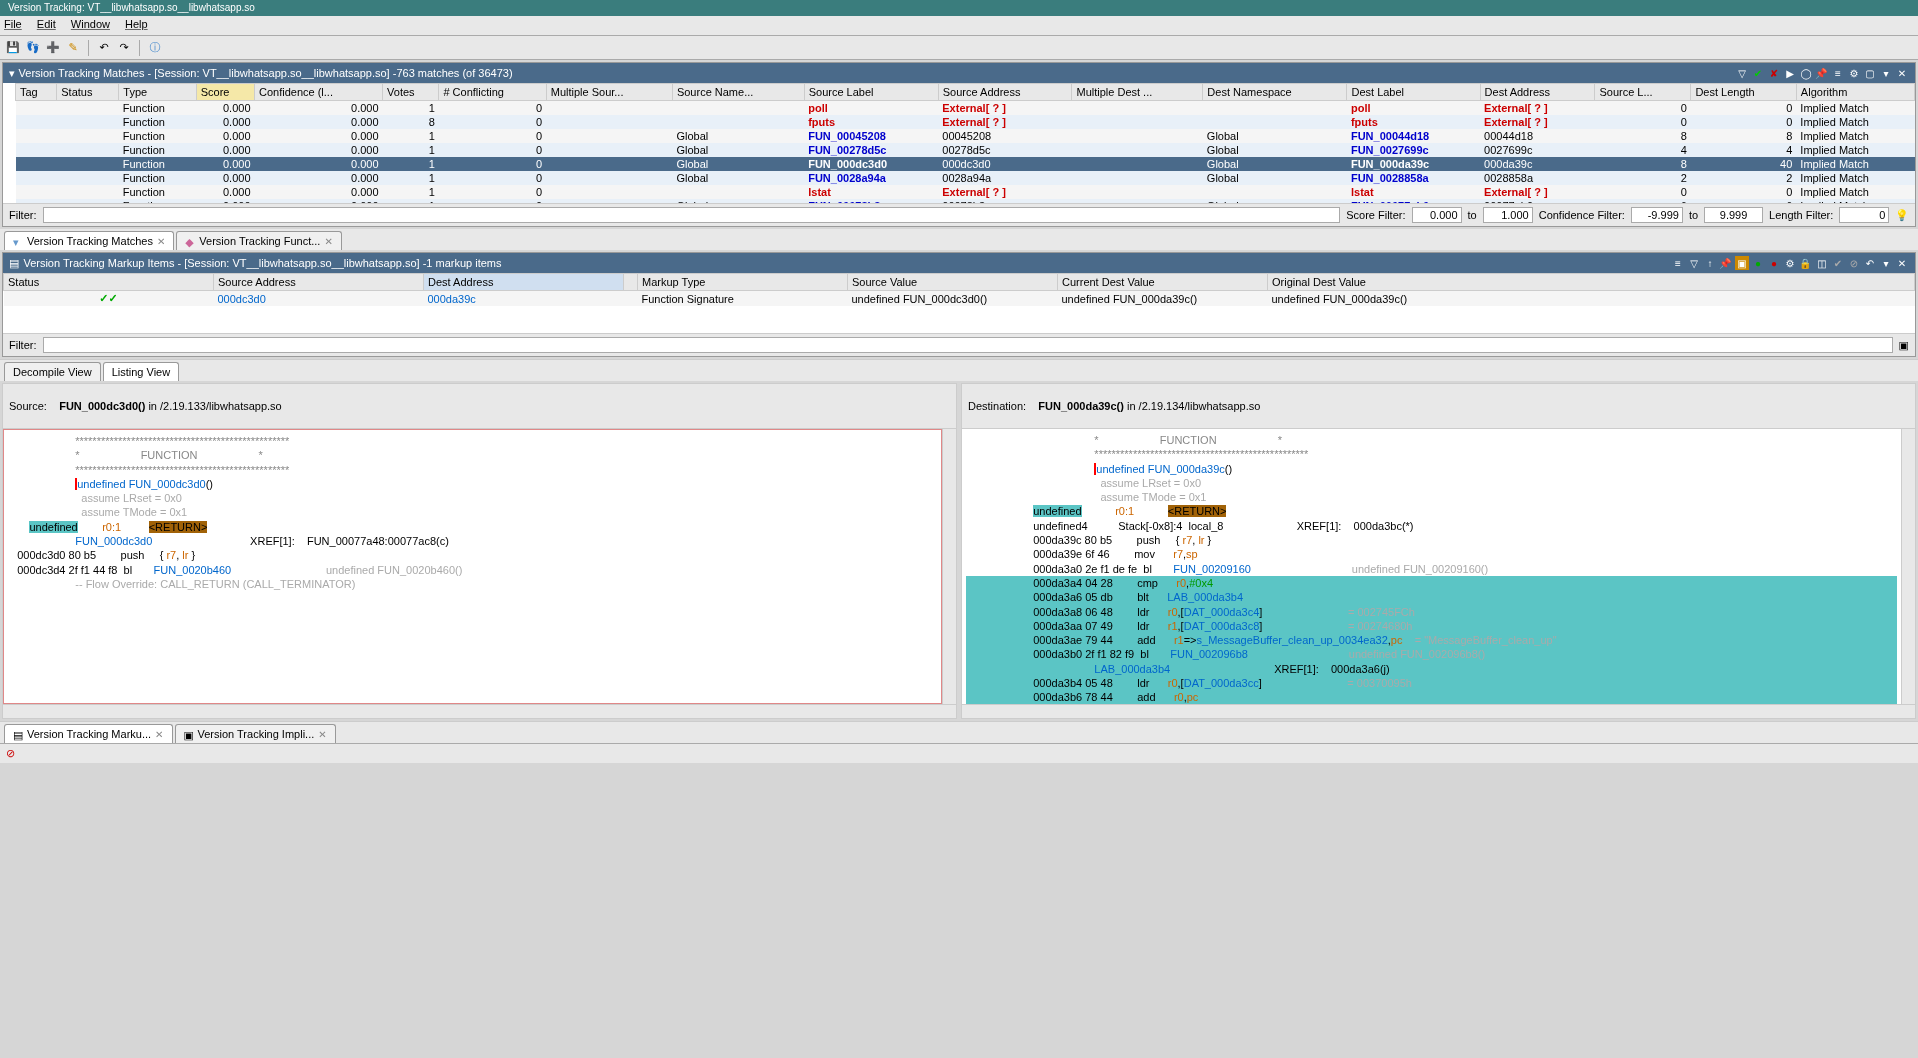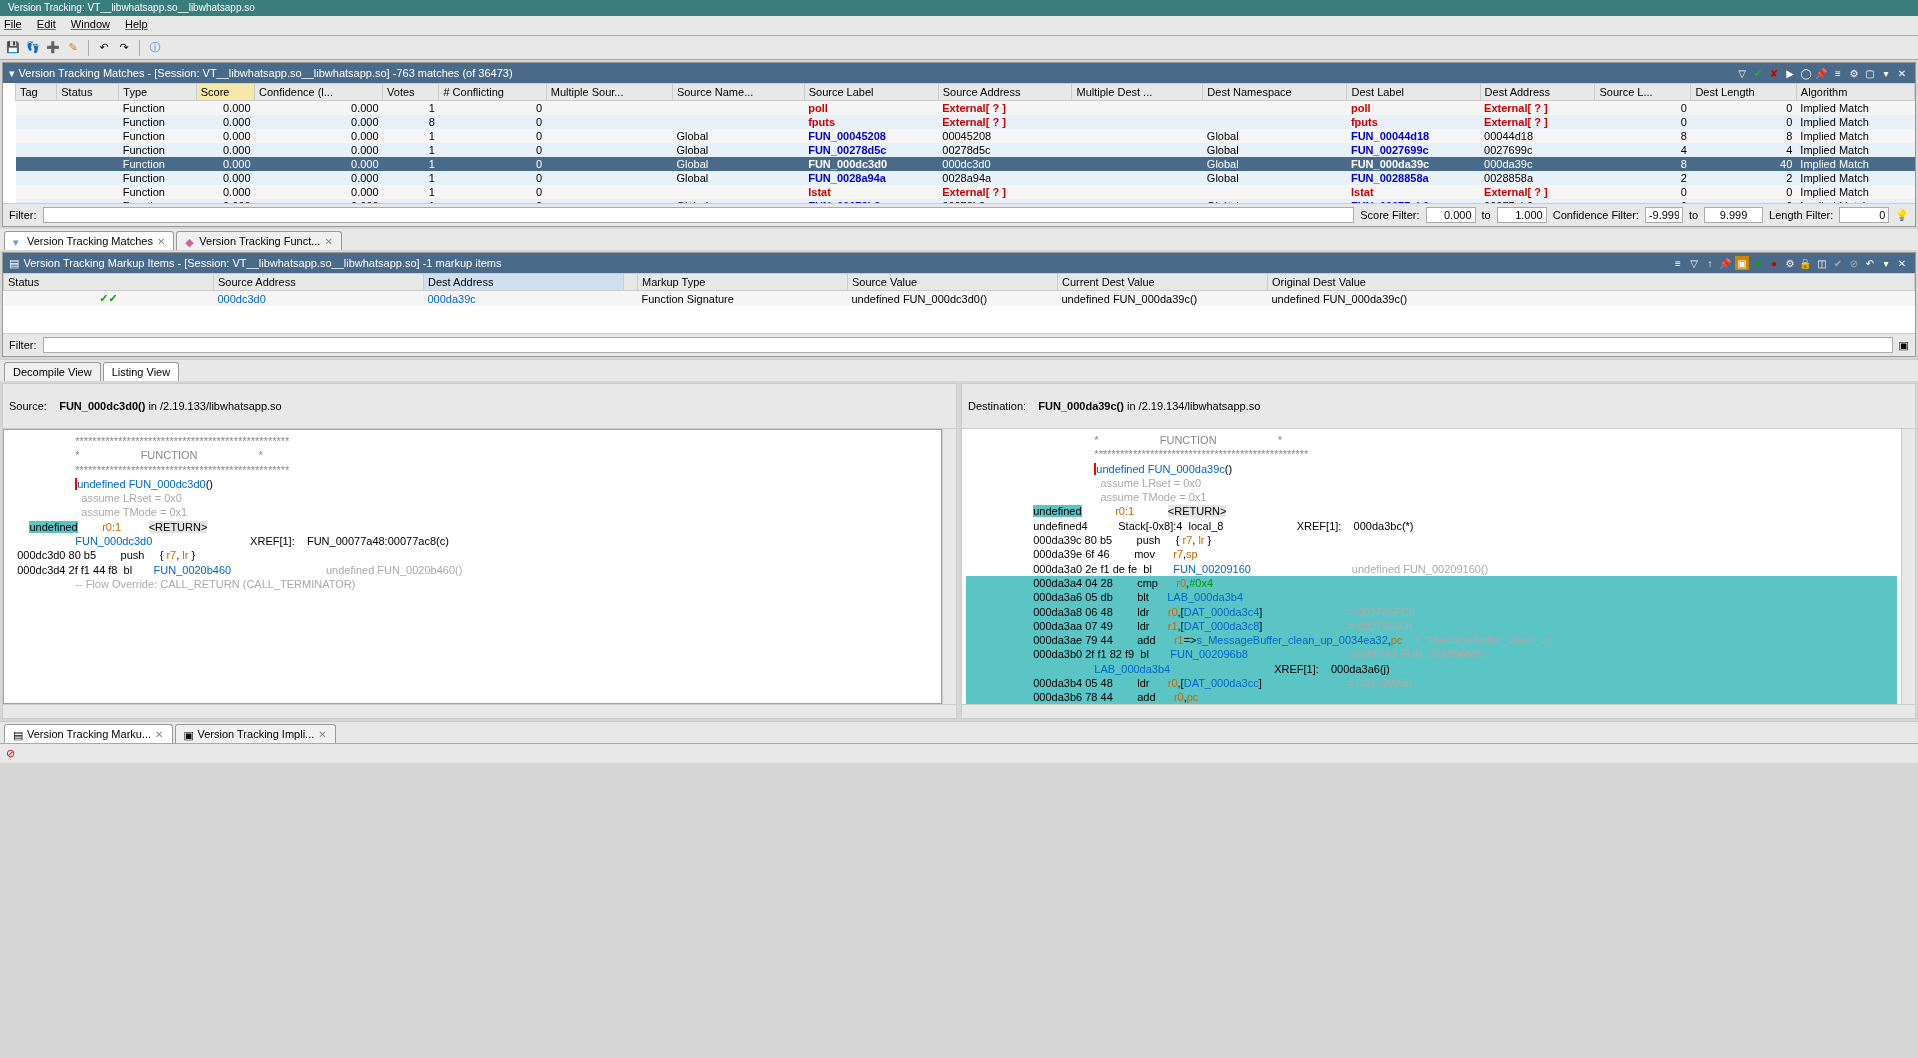--- a/index.html
+++ b/index.html
@@ -40,21 +40,21 @@
 .listing-header { background: #e8e8e8; padding: 16px 6px; font-size: 11px; border-bottom: 1px solid #ccc; }
 .listing-body { flex: 1; overflow: auto; font-family: 'Courier New', monospace; font-size: 11px; padding: 4px; line-height: 1.3; }
 .listing-body.source-sel { border: 1px solid #e08888; }
 .code-line { white-space: pre; }
 .c-comment { color: #888; }
 .c-blue { color: #0066cc; }
 .c-green { color: #009900; }
 .c-orange { color: #cc6600; }
 .c-grey { color: #aaa; }
 .hl-teal { background: #5bc5c5; }
-.hl-return { background: #e5e5e5; }
+.hl-return { background: #a16207; }
 .bottom-tabs { background: #e8e8e8; padding: 2px 4px 0; display: flex; gap: 2px; border-top: 1px solid #ccc; }
 .markup-table { background: #fff; }
 .markup-table th { background: #e8e8e8; }
 .markup-table th.active-col { background: #d0dff0; }
 .statusbar { background: #e8e8e8; height: 20px; border-top: 1px solid #aaa; display: flex; align-items: center; padding: 0 6px; }
 .scroll-v { width: 14px; background: #e8e8e8; border-left: 1px solid #ccc; }
 .check-mark { color: #00aa00; font-weight: bold; }
 </style>
 </head>
 <body>
@@ -291,21 +291,21 @@
     </table>
   </div>
   <div class="filter-bar">
     <span>Filter:</span>
     <input class="wide" style="">
     <span>Score Filter:</span>
     <input style="width: 50px; text-align: right;" value="0.000">
     <span>to</span>
     <input style="width: 50px; text-align: right;" value="1.000">
     <span>Confidence Filter:</span>
-    <input style="width: 38px; text-align: right;" value="-9.999">
+    <input style="width: 52px; text-align: right;" value="-9.999">
     <span>to</span>
     <input style="width: 59px; text-align: center;" value="9.999">
     <span>Length Filter:</span>
     <input style="width: 50px; text-align: right;" value="0">
     <span class="tbtn">💡</span>
   </div>
 </div>
 
 <div class="tabs">
   <div class="tab active">

